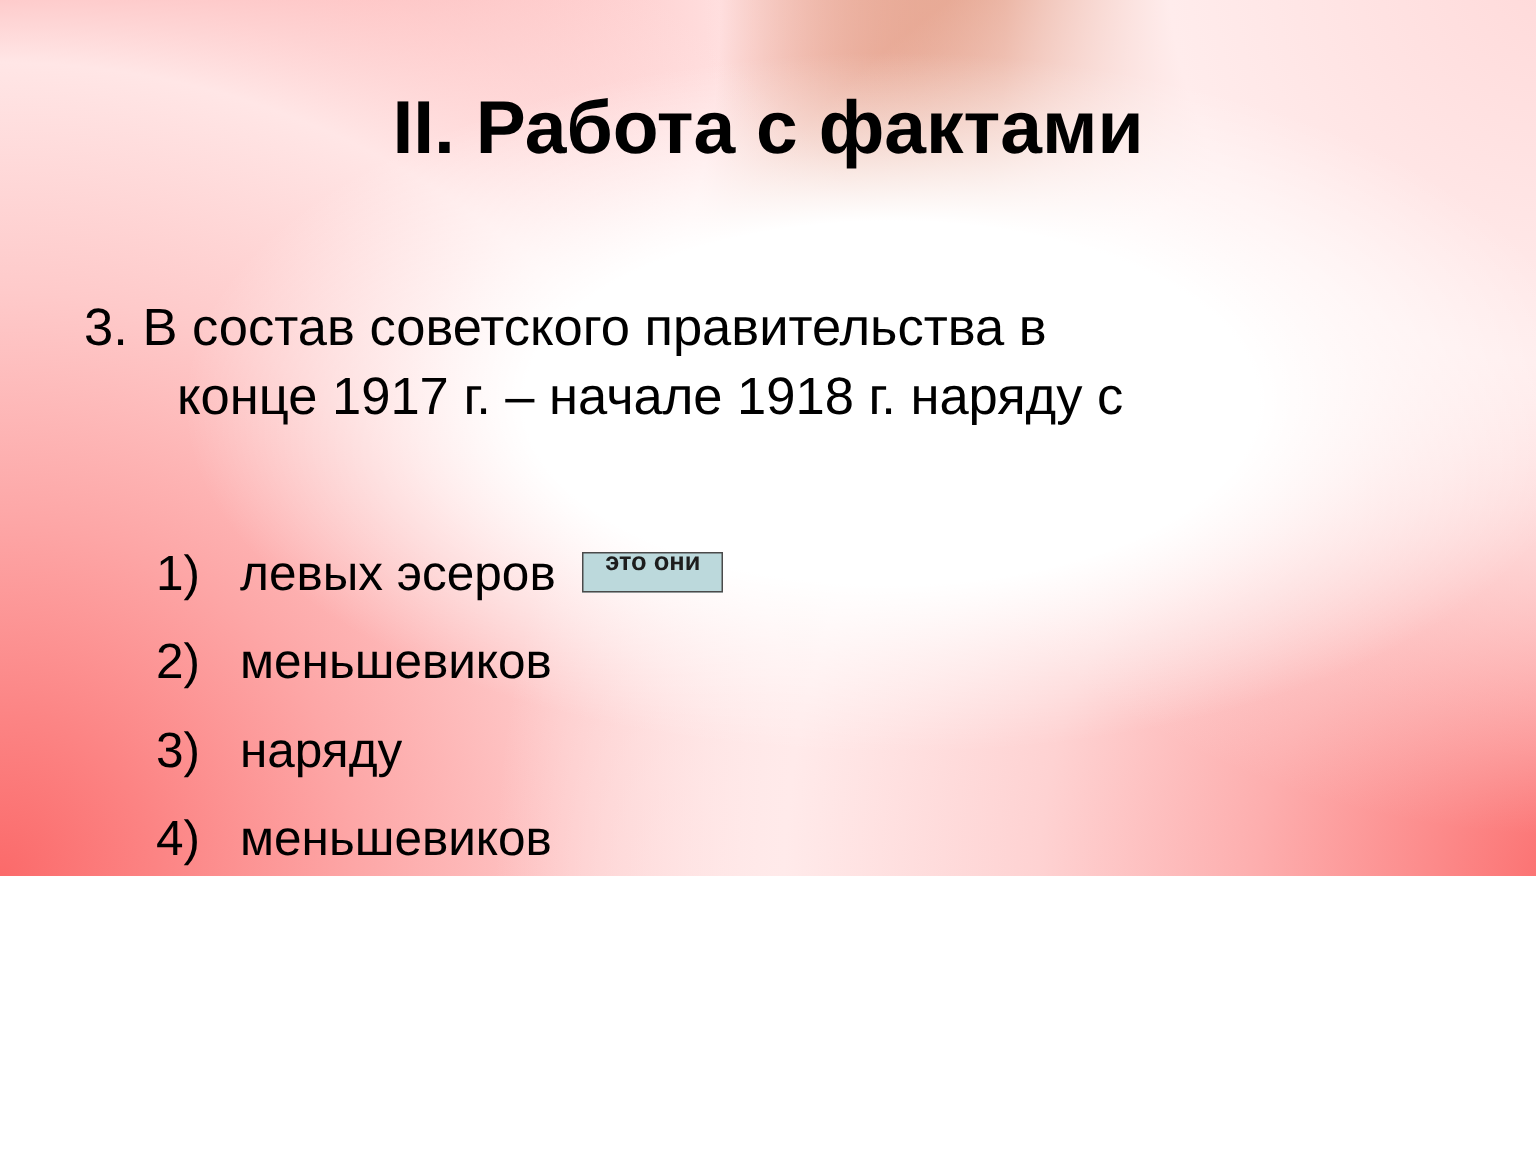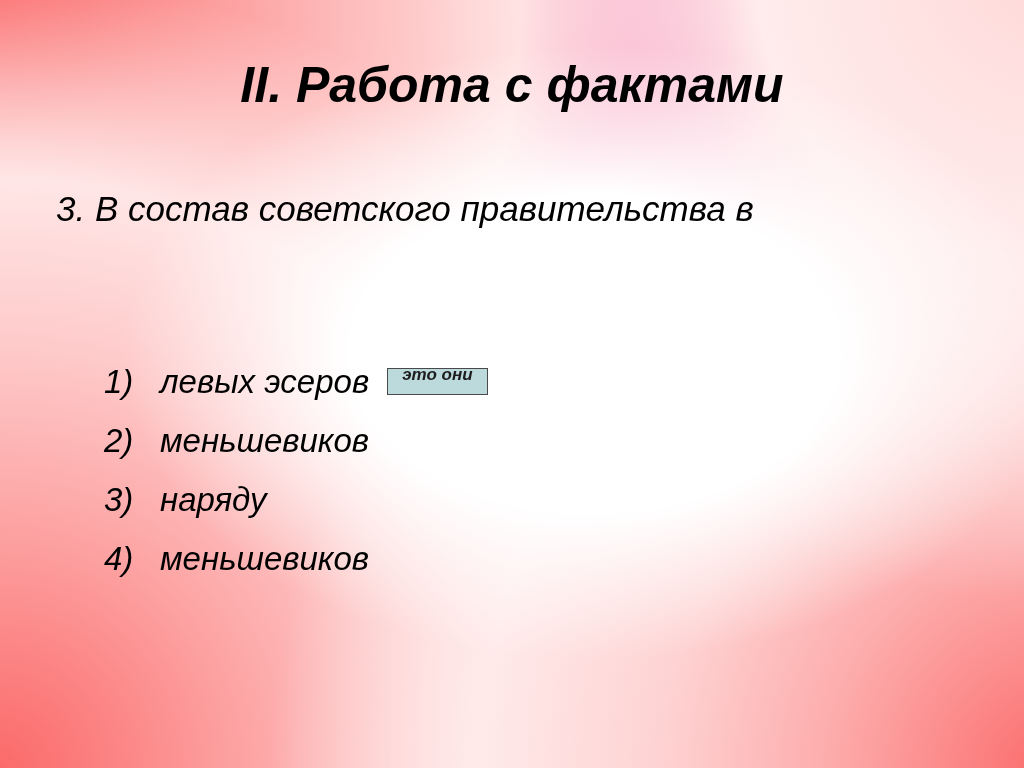--- a/index.html
+++ b/index.html
@@ -10,25 +10,24 @@
     width: 1024px;
     height: 768px;
     overflow: hidden;
     font-family: "Liberation Sans", sans-serif;
     background: #ffffff;
   }
 
   .slide {
     position: relative;
     width: 1024px;
-    height: 768px;
+    height: 584px;
     box-sizing: border-box;
-    background-color: #ec4899;
+    background-color: #c2410c;
     overflow: hidden;
-    font-style: italic;
   }
 
   
   .bg-layer {
     position: absolute;
     inset: 0;
     pointer-events: none;
   }
   .bg-tl {
     background: radial-gradient(circle at -2% 2%, #fb6a6a 0%, #fb7c7c 8%, #fd9d9d 18%, #fec0c0 30%, #ffdede 42%, rgba(255,255,255,0) 58%);
@@ -61,21 +60,21 @@
     text-align: center;
     font-size: 50px;
     font-weight: bold;
     color: #000000;
     letter-spacing: 0px;
     white-space: nowrap;
   }
 
   .question {
     position: absolute;
-    top: 186px;
+    top: 196px;
     left: 56px;
     width: 900px;
     font-size: 35px;
     line-height: 1.31;
     color: #000000;
   }
   .q-num {
     display: inline;
   }
   .q-text {
@@ -137,20 +136,21 @@
 
   <div class="content">
 
     <div class="slide-title">II. Работа с фактами</div>
 
     <div class="question">
       <div class="q-indent">
         <span class="q-num">3.</span>
         <span class="q-text">В состав советского правительства в</span>
       </div>
+      <div style="padding-left:62px;">конце 1917 г. – начале 1918 г. наряду с</div>
     </div>
 
     <div class="options">
 
       <div class="option-row">
         <span class="option-num">1)</span>
         <span class="option-label">левых эсеров</span>
         <span class="callout">это они</span>
       </div>
 

